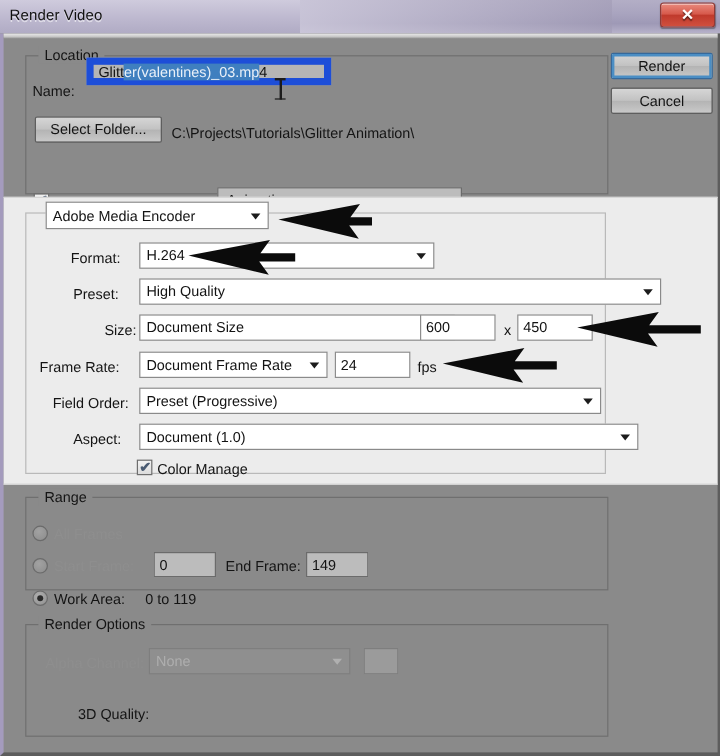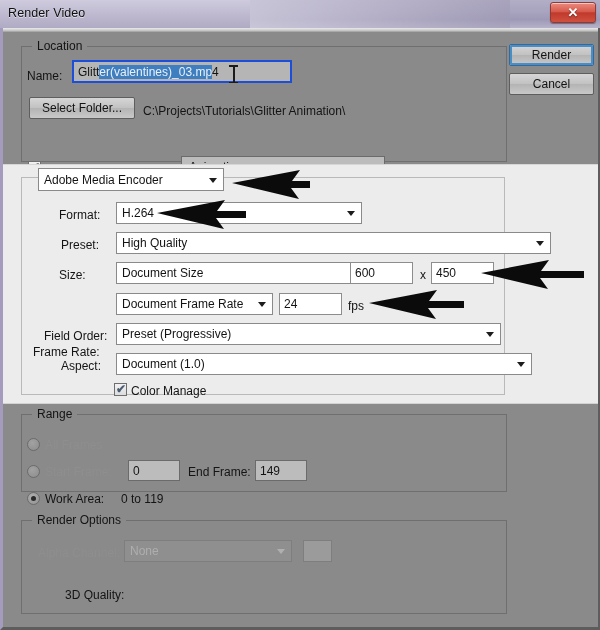--- a/index.html
+++ b/index.html
@@ -190,21 +190,21 @@
     <div class="btn" style="left:506px; top:45px; width:85px; height:22px;">
       <span>Cancel</span>
     </div>
 
     <div class="group" style="left:18px; top:18px; width:486px; height:116px;padding-left:33px;">
       <span class="legend">Location</span>
     </div>
 
     <span class="lbl" style="left:24px; top:41px;">Name:</span>
 
-    <div class="field" style="left:69px; top:32px; width:220px; height:23px; background:#b5b5b5; border:2px solid #1d4ed8;">
+    <div class="field" style="left:69px; top:20px; width:204px; height:23px; background:#b5b5b5; border:6px solid #1d4ed8;">
       <span style="white-space:nowrap;">
         <span>Glitt</span><span class="sel">er(valentines)_03.mp</span><span>4</span>
       </span>
     </div>
     <div class="ibeam" style="left:226px; top:37px;">
       <div class="stem"></div>
     </div>
 
     <div class="btn" style="left:26px; top:69px; width:106px; height:22px;">
       <span>Select Folder...</span>
@@ -233,34 +233,34 @@
         <span>H.264</span>
         <span class="arrow"></span>
       </div>
 
       <span class="lbl" style="left:58px; top:73px;">Preset:</span>
       <div class="select" style="left:113px; top:67px; width:435px; height:22px;">
         <span>High Quality</span>
         <span class="arrow"></span>
       </div>
 
-      <span class="lbl" style="left:56px; top:103px;">Size:</span>
+      <span class="lbl" style="left:84px; top:103px;">Size:</span>
       <div class="select" style="left:113px; top:97px; width:263px; height:22px;">
         <span>Document Size</span>
         <span class="arrow"></span>
       </div>
       <div class="field white" style="left:347px; top:97px; width:63px; height:22px;">
         <span>600</span>
       </div>
       <span class="lbl" style="left:417px; top:103px;">x</span>
       <div class="field white" style="left:428px; top:97px; width:63px; height:22px;">
         <span>450</span>
       </div>
 
-      <span class="lbl" style="left:30px; top:134px;margin-top:46px;">Frame Rate:</span>
+      <span class="lbl" style="left:30px; top:134px;">Frame Rate:</span>
       <div class="select" style="left:113px; top:128px; width:157px; height:22px;">
         <span>Document Frame Rate</span>
         <span class="arrow"></span>
       </div>
       <div class="field white" style="left:276px; top:128px; width:63px; height:22px;">
         <span>24</span>
       </div>
       <span class="lbl" style="left:345px; top:134px;">fps</span>
 
       <span class="lbl" style="left:41px; top:164px;">Field Order:</span>

